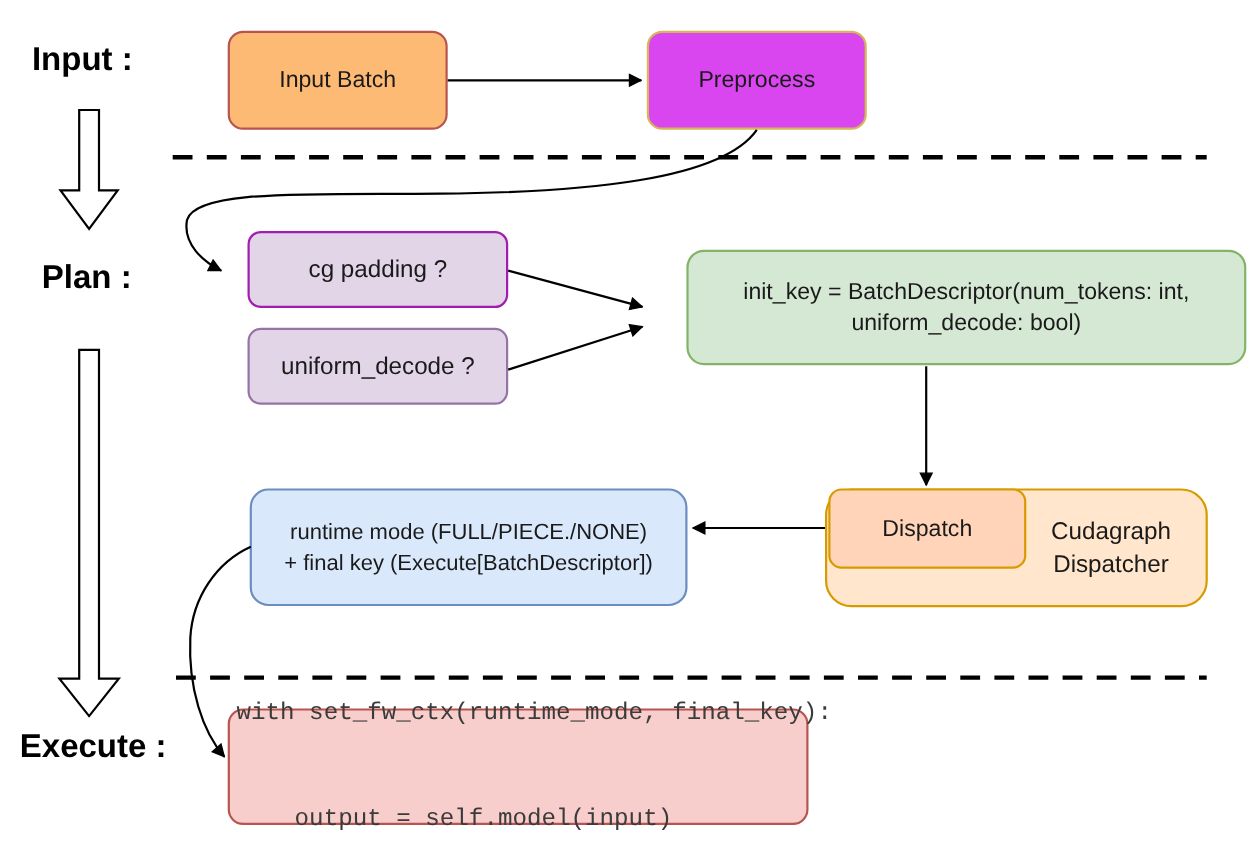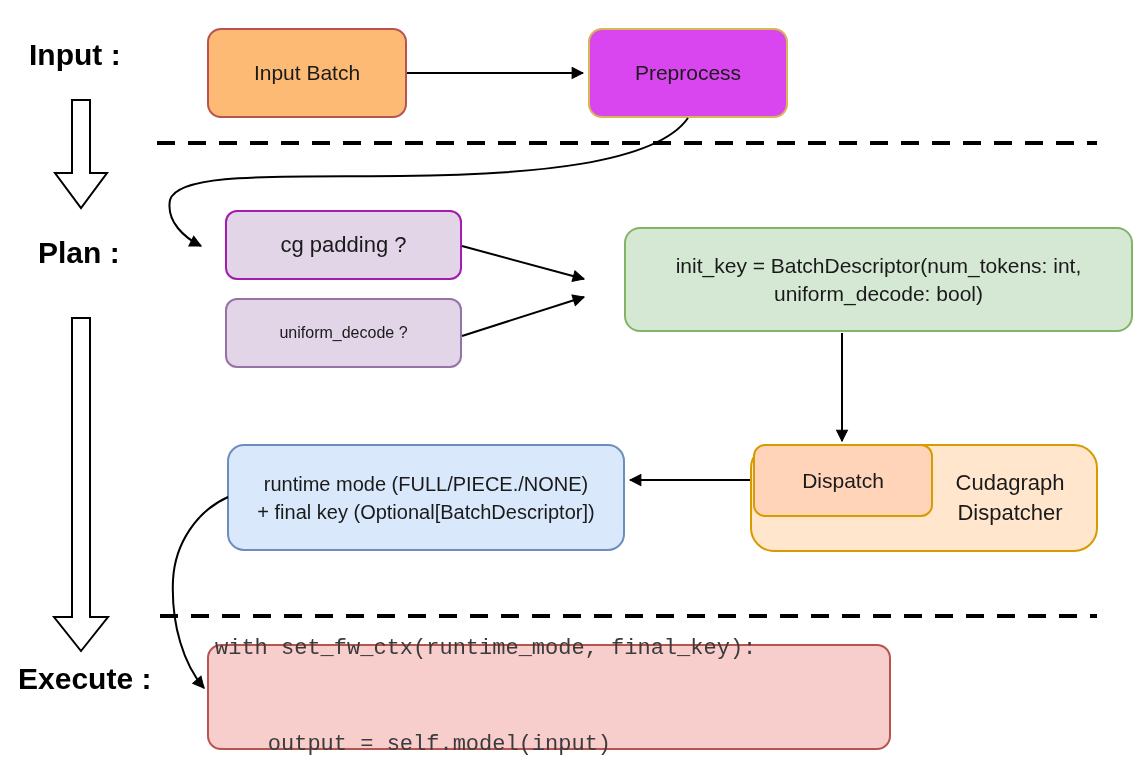--- a/index.html
+++ b/index.html
@@ -46,21 +46,21 @@
     background: #d946ef; border: 2px solid #D6B656; border-radius: 14px;
   }
   .node-cg-padding {
     left: 225px; top: 210px; width: 237px; height: 70px;
     background: #E1D5E7; border: 2px solid #a21caf; border-radius: 12px;
     font-size: 22px;
   }
   .node-uniform-decode {
     left: 225px; top: 298px; width: 237px; height: 70px;
     background: #E1D5E7; border: 2px solid #9673A6; border-radius: 12px;
-    font-size: 16px;
+    font-size: 22px;
     text-align: right;
   }
   .node-init-key {
     left: 588px; top: 227px; width: 509px; height: 105px;
     background: #D5E8D4; border: 2px solid #82B366; border-radius: 16px; margin-left: 36px;
   }
   .node-runtime {
     left: 227px; top: 444px; width: 398px; height: 107px;
     background: #DAE8FC; border: 2px solid #6C8EBF; border-radius: 17px;
     font-size: 20px;
@@ -72,21 +72,21 @@
     justify-content: flex-end;
     font-size: 22px; line-height: 30px;
   }
   .node-dispatcher-outer .lines { width: 172px; }
   .node-dispatch-inner {
     left: 753px; top: 444px; width: 180px; height: 73px;
     background: #FFD4B8; border: 2px solid #D79B00; border-radius: 12px;
     font-size: 21px;
   }
   .node-execute-code {
-    left: 207px; top: 644px; width: 684px; height: 106px;
+    left: 207px; top: 644px; width: 528px; height: 106px;
     background: #F8CECC; border: 2px solid #B85450; border-radius: 14px;
     justify-content: flex-start;
   }
   .code-lines {
     font-family: "Liberation Mono", monospace;
     font-size: 22px;
     line-height: 32px;
     color: #3b3b3b;
     text-align: left;
     padding-left: 6px;
@@ -124,21 +124,21 @@
   <div class="node node-init-key">
     <div class="lines">
       <div>init_key = BatchDescriptor(num_tokens: int,</div>
       <div>uniform_decode: bool)</div>
     </div>
   </div>
 
   <div class="node node-runtime">
     <div class="lines">
       <div>runtime mode (FULL/PIECE./NONE)</div>
-      <div>+ final key (Optional[BatchDescriptor])</div>
+      <div>+ final key (Execute[BatchDescriptor])</div>
     </div>
   </div>
 
   <div class="node node-dispatcher-outer">
     <div class="lines">
       <div>Cudagraph</div>
       <div>Dispatcher</div>
     </div>
   </div>
 

